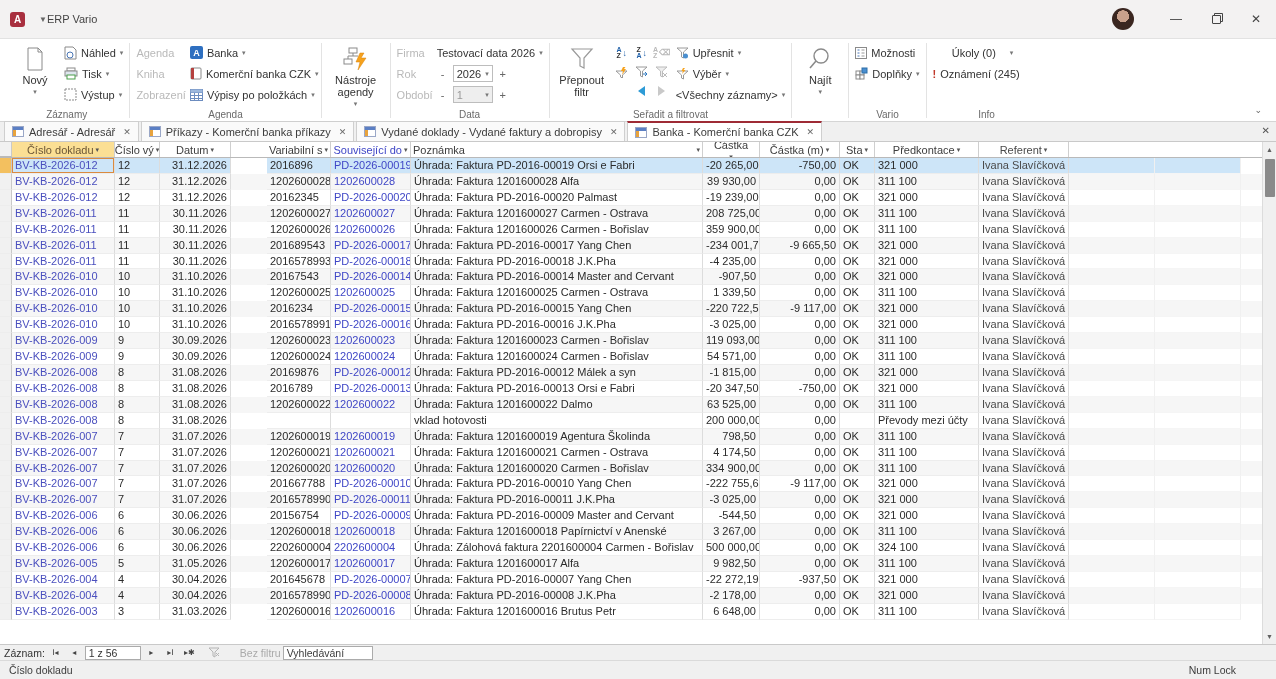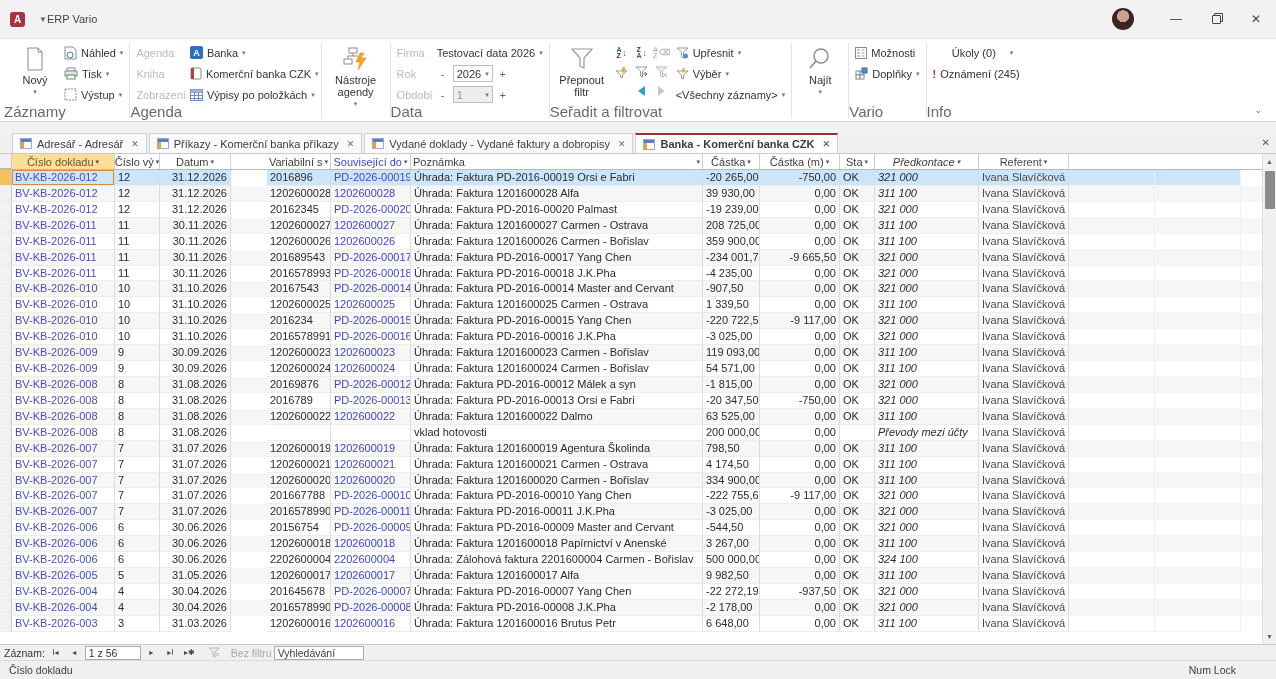--- a/index.html
+++ b/index.html
@@ -18,21 +18,21 @@
   .win-btn .restore { width:9px; height:9px; border:1px solid #444; border-radius:1px; box-shadow:2px -2px 0 -1px #f3f2f2, 2px -2px 0 0 #444; }
 
   
   .menubar { height:24px; display:flex; align-items:flex-end; gap:26px; padding:0 0 0 10px; background:#f3f2f2; }
   .menu-item { padding:3px 2px 5px; color:#3c3c3c; font-size:11.5px; }
   .menu-item.active { font-weight:bold; border-bottom:3px solid #9e2b35; padding-bottom:2px; }
 
   
   .ribbon { height:84px; background:#fff; border-top:1px solid #e2e2e2; border-bottom:1px solid #d5d5d5; display:flex; align-items:stretch; padding:1px 4px 0 4px; position:relative; }
   .grp { position:relative; display:flex; align-items:flex-start; gap:4px; padding:3px 6px 13px 6px; }
-  .grp-label { position:absolute; bottom:1px; left:0; right:0; text-align:left; font-size:15px; color:#6a6a6a; white-space:nowrap; }
+  .grp-label { position:absolute; bottom:1px; left:0; right:0; text-align:center; font-size:10px; color:#6a6a6a; white-space:nowrap; }
   .vsep { width:1px; background:#e3e3e3; margin:3px 0; }
   .rbtn-big { display:flex; flex-direction:column; align-items:center; width:50px; padding-top:3px; text-align:center; line-height:12px; color:#333; }
   .rbtn-big .bigicon { height:26px; display:flex; align-items:center; justify-content:center; margin-bottom:2px; }
   .chev { font-size:7px; color:#777; }
   .smcol { display:flex; flex-direction:column; justify-content:space-between; gap:2px; }
   .rbtn-sm { display:flex; align-items:center; gap:4px; height:19px; white-space:nowrap; color:#333; }
   .dis { color:#b9b9b9; }
   .lblcol { display:flex; flex-direction:column; gap:2px; }
   .lblcol span { height:19px; display:flex; align-items:center; }
   .combo { border:1px solid #bdbdbd; background:#fff; padding:0 3px; height:17px; display:flex; align-items:center; gap:4px; }
@@ -40,23 +40,23 @@
   .spin { width:12px; text-align:center; color:#666; }
   .sortgrid { display:grid; grid-template-columns:20px 20px 20px; grid-auto-rows:19px; align-items:center; justify-items:center; }
   .azbox { display:flex; align-items:center; gap:1px; font-size:7px; font-weight:bold; line-height:6px; }
   .azbox .letters { display:flex; flex-direction:column; }
   .tri-l { width:0; height:0; border-style:solid; border-width:5px 7px 5px 0; border-color:transparent #2e9bd6 transparent transparent; }
   .tri-r { width:0; height:0; border-style:solid; border-width:5px 0 5px 7px; border-color:transparent transparent transparent #c9c9c9; }
   .excl { color:#c0392b; font-weight:bold; }
   .ribbon-collapse { position:absolute; right:14px; bottom:6px; color:#666; font-size:9px; }
 
   
-  .tabbar { height:20px; background:#f0f0f0; display:flex; align-items:flex-end; padding-left:12px; position:relative; border-bottom:1px solid #c9c9c9;margin-top:12px; }
+  .tabbar { height:20px; background:#f0f0f0; display:flex; align-items:flex-end; padding-left:4px; position:relative; border-bottom:1px solid #c9c9c9; }
   .tab { height:20px; display:flex; align-items:center; gap:5px; padding:0 7px; background:#fafafa; border:1px solid #cfcfcf; border-bottom:none; margin-right:2px; font-size:11px; color:#3c3c3c; white-space:nowrap; }
-  .tab.active { background:#fff; border-top:2px solid #9e2b35; font-weight:bold; }
+  .tab.active { background:#fff; border-top:2px solid #9e2b35; font-weight:normal; }
   .tab-x { color:#6a6a6a; font-size:9px; margin-left:3px; }
   .tabbar-close { position:absolute; right:6px; top:3px; color:#555; font-size:10px; }
   .winicon { width:12px; height:11px; border:1px solid #9aa7c7; background:#fff; position:relative; }
   .winicon::before { content:""; position:absolute; left:0; top:0; right:0; height:3px; background:#5b7fc4; }
   .winicon::after { content:""; position:absolute; left:0; top:3px; bottom:0; width:3px; background:#e8a33d; }
 
   
   .gridwrap { flex:1; background:#fff; position:relative; overflow:hidden; }
   .scrollpane { position:absolute; left:0; top:0; right:14px; bottom:0; }
   .grid-header { display:flex; height:16px; border-bottom:1px solid #b9b9b9; background:#fff; }
@@ -71,39 +71,39 @@
   .grid-row.sel .cell { background:#cde5f8; }
   .grid-row.sel .c-doc { box-shadow:inset 0 0 0 1px #da8a3f; }
   .c-sel { width:12px; background:#f1f1f1; border-right:1px solid #c9c9c9; padding:0; }
   .grid-row.sel .c-sel { background:#f3c05f !important; }
   .c-doc { width:103px; color:#4a4fbe; }
   .c-vy { width:45px; }
   .c-datum { width:71px; text-align:right; }
   .c-var { width:64px;margin-left:36px; }
   .c-souv { width:80px; color:#3f46c6; }
   .c-pozn { width:292px; }
-  .c-cast { width:57px; text-align:left; }
+  .c-cast { width:57px; text-align:right;flex-direction:column; }
   .c-castm { width:80px; text-align:right; }
   .c-sta { width:35px; }
-  .c-pred { width:104px;font-style:italic; }
+  .c-pred { width:104px; }
   .c-ref { width:90px; color:#4a4a4a; }
   .c-ghost { width:86px; border-right:1px solid #f0f0f0; border-bottom:1px solid #f5f5f5; }
   .h-sp { flex:1; border-right:none; }
 
   
   .vscroll { position:absolute; right:0; top:0; bottom:0; width:14px; background:#f0f0f0; border-left:1px solid #dcdcdc; display:flex; flex-direction:column; align-items:center; }
   .sarrow { height:15px; width:100%; display:flex; align-items:center; justify-content:center; font-size:7px; color:#606060; }
   .sthumb { width:10px; height:38px; background:#8a8a8a; border-radius:1px; margin-top:2px; }
   .sfill { flex:1; }
 
   
   .recordnav { height:16px; background:#f0f0f0; border-top:1px solid #c9c9c9; display:flex; align-items:center; padding-left:4px; gap:2px; font-size:10.5px; color:#333; }
   .nav-btn { width:17px; height:13px; display:flex; align-items:center; justify-content:center; font-size:8px; color:#444; }
   .nav-pos { width:56px; height:14px; background:#fff; border:1px solid #ababab; padding:0 3px; display:flex; align-items:center; font-size:10.5px; }
-  .nav-filter { display:flex; align-items:center; gap:11px; color:#a9a9a9; margin-left:8px;text-align:right; }
+  .nav-filter { display:flex; align-items:center; gap:20px; color:#a9a9a9; margin-left:8px;text-align:right; }
   .nav-search { width:90px; height:14px; background:#fff; border:1px solid #ababab; padding:0 3px; display:flex; align-items:center; color:#3c3c3c; }
 
   
   .statusbar { height:19px; background:#f0f0f0; border-top:1px solid #dadada; display:flex; align-items:center; padding:0 40px 0 9px; font-size:10.5px; color:#3c3c3c; }
   .sb-spacer { flex:1; }
 
   svg { display:block; }
 </style>
 </head>
 <body>

